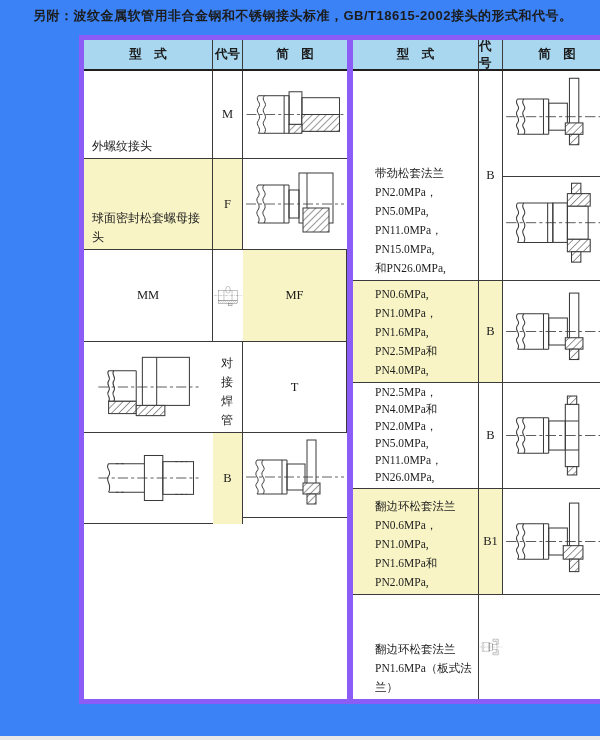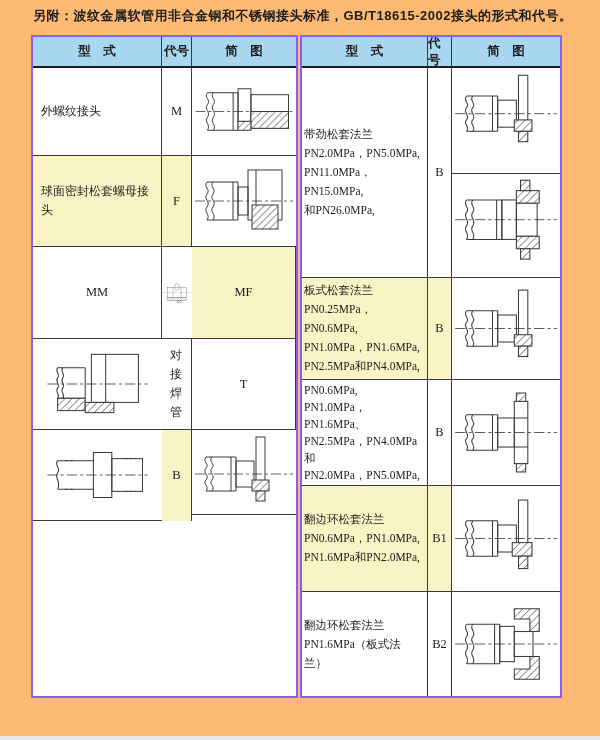--- a/index.html
+++ b/index.html
@@ -1,35 +1,35 @@
 <!DOCTYPE html>
 <html><head>
 <meta charset="utf-8">
 <style>
   html,body{margin:0;padding:0;}
-  .page{position:relative;width:600px;height:740px;background:#fdba74;overflow:hidden;
+  .page{position:relative;width:600px;height:740px;background:#3b82f6;overflow:hidden;
         font-family:"Liberation Serif","DejaVu Serif",serif;color:#1c1c1c;}
   .doc-title{position:absolute;left:33px;top:7px;width:560px;
         font-family:"Liberation Sans","DejaVu Sans",sans-serif;
         font-size:13px;font-weight:bold;letter-spacing:0.5px;}
-  .tbl{position:absolute;display:grid;background:#fff;border:2px solid #8b5cf6;}
+  .tbl{position:absolute;display:grid;background:#fff;border:5px solid #8b5cf6;margin-left:48px;}
   .tbl-left{left:31px;top:35px;grid-template-columns:129px 30px 104px;
         grid-template-rows:31px 88px 91px 92px 91px 91px 175px;}
   .tbl-right{left:300px;top:35px;grid-template-columns:126px 24px 108px;
         grid-template-rows:31px 210px 102px 106px 106px 104px;}
   .cell{box-sizing:border-box;border-right:1px solid #3a3a3a;border-bottom:1px solid #3a3a3a;
         background:#fff;overflow:hidden;}
   .nr{border-right:none;text-align:center;}
   .nb{border-bottom:none;}
   .hd{background:#a9d7f0;display:flex;align-items:center;justify-content:center;
         font-family:"Liberation Sans","DejaVu Sans",sans-serif;
         font-size:12.5px;font-weight:bold;border-bottom-width:2px;border-bottom-color:#1f1f1f;}
   .yellow{background:#f8f4c6;}
-  .type{display:flex;align-items:center;padding:2px 4px 2px 8px;}
-  .tbl-right .type{padding-left:2px;font-size:11.5px;}
+  .type{display:flex;align-items:flex-end;padding:2px 4px 2px 8px;}
+  .tbl-right .type{padding-left:22px;font-size:11.5px;}
   .lines{white-space:pre-line;font-size:12px;line-height:19px;}
   .tbl-right .lines{font-size:11.5px;line-height:19px;}
   .tight .lines{line-height:17px;}
   .code{display:flex;align-items:center;justify-content:center;font-size:12.5px;}
   .dia{display:flex;align-items:stretch;justify-content:stretch;padding:0;}
   .dia svg{width:100%;height:100%;display:block;}
   .split{display:grid;padding:0;}
   .split-l{grid-template-rows:85px 89px;}
   .split-r{grid-template-rows:106px 103px;}
   .sub{box-sizing:border-box;overflow:hidden;}
@@ -277,21 +277,20 @@
           <rect x="64" y="61" width="9" height="12" fill="url(#hx)"></rect>
           <path d="M3,44 H101" stroke-dasharray="10,3,3,3" stroke-width="0.8"></path>
         </g>
       </svg>
     </div>
 
     <div class="cell type nb">
         <div class="lines">翻边环松套法兰
 PN1.6MPa（板式法兰）</div>
       </div>
-    <div class="cell code nb">B2</div>
     <div class="cell dia nr nb">
       <svg viewBox="0 0 104 88" preserveAspectRatio="xMidYMid meet">
         <g stroke="#3a3a3a" fill="none" stroke-width="1">
           <path d="M14,25 c-4,5 4,7 0,12 c-4,5 4,7 0,13 c-4,5 4,7 0,13 M20,25 c-4,5 4,7 0,12 c-4,5 4,7 0,13 c-4,5 4,7 0,13"></path>
           <path d="M14,25 H46 M14,63 H46 M46,25 V63 M41,25 V63"></path>
           <rect x="46" y="27" width="14" height="34"></rect>
           <rect x="60" y="32" width="18" height="24"></rect>
           <path d="M60,10 h24 v22 h-9 v-12 h-15 z" fill="url(#hx)"></path>
           <path d="M60,78 h24 v-22 h-9 v12 h-15 z" fill="url(#hx)"></path>
           <path d="M3,44 H101" stroke-dasharray="10,3,3,3" stroke-width="0.8"></path>

